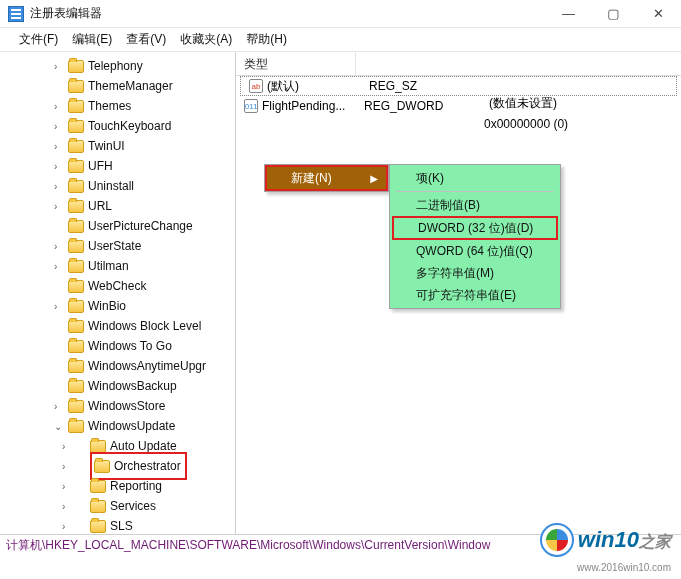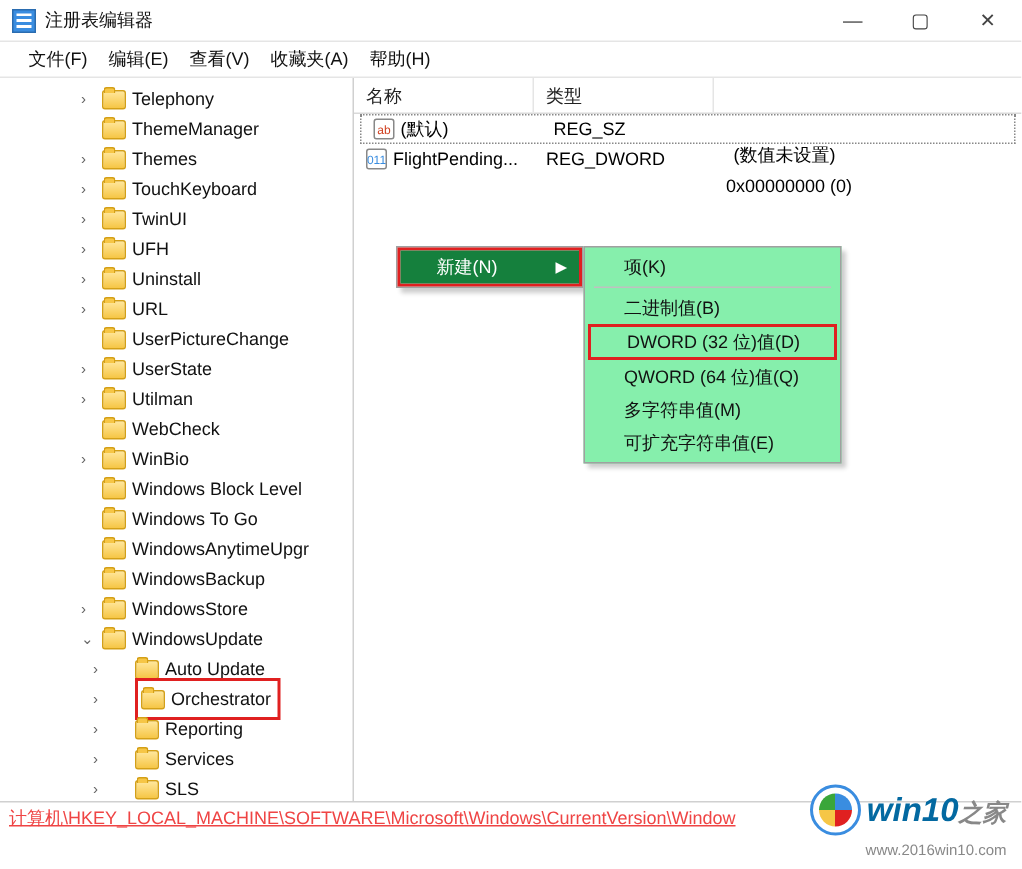--- a/index.html
+++ b/index.html
@@ -39,29 +39,29 @@
   .list-row { height: 20px; display: flex; align-items:center; }
   .list-row .cell{padding:0 8px;}
   .cell-name{width:120px; display:flex; align-items:center; gap:4px;}
   .cell-type{width:120px;} .cell-data{flex:1;margin-top:35px;}
   .val-ico{width:14px;height:14px;border:1px solid #888;background:#fff;display:inline-flex;align-items:center;justify-content:center;font-size:8px;color:#d04020;border-radius:2px;}
   .val-ico.bin{color:#3a8de0;}
   .list-row.sel{background:#fff;border:1px dotted #888;margin:0 4px;}
   
   .ctx1 { position:absolute; left:264px; top:164px; width:125px; background:#f0f0f0; border:1px solid #a0a0a0; box-shadow:3px 3px 3px rgba(0,0,0,.2); z-index:10;}
   .ctx1-inner{border:2px solid #e02020;}
-  .ctx1-item{height:22px;display:flex;align-items:center;background:#15803d;color:#fff;padding-left:24px;position:relative;}
+  .ctx1-item{height:22px;display:flex;align-items:center;background:#a16207;color:#fff;padding-left:24px;position:relative;}
   .ctx1-item .arrow{position:absolute;right:8px;font-size:10px;}
   
   .ctx2 { position:absolute; left:389px; top:164px; width:172px; background:#86efac;border:1px solid #a0a0a0;box-shadow:3px 3px 3px rgba(0,0,0,.2); padding:2px; z-index:10;}
   .ctx2-item{height:22px;display:flex;align-items:center;padding-left:24px;color:#111;}
   .ctx2 hr{border:none;border-top:1px solid #c0c0c0;margin:2px 4px;}
   .ctx2-item.hl{border:2px solid #e02020;height:24px;}
   
-  .statusbar{height:22px;border-top:1px solid #d0d0d0;display:flex;align-items:center;padding:0 6px;color:#ef4444;white-space:nowrap;overflow:hidden;text-decoration:underline;}
+  .statusbar{height:22px;border-top:1px solid #d0d0d0;display:flex;align-items:center;padding:0 6px;color:#701a75;white-space:nowrap;overflow:hidden;}
   
   .watermark{position:absolute;right:10px;bottom:22px;display:flex;align-items:center;gap:4px;z-index:20;}
   .wm-logo{width:34px;height:34px;border-radius:50%;border:2px solid #3a8de0;background:#fff;display:flex;align-items:center;justify-content:center;position:relative;overflow:hidden;}
   .wm-logo::before{content:"";position:absolute;inset:4px;background:conic-gradient(#3a8de0 0 90deg,#e02020 90deg 180deg,#f6c646 180deg 270deg,#3aa63a 270deg 360deg);border-radius:50%;}
   .wm-text{font-style:italic;font-weight:bold;}
   .wm-text .w1{color:#0369a1;font-size:22px;}
   .wm-text .w2{color:#888;font-size:16px;}
   .wm-url{position:absolute;right:10px;bottom:6px;color:#888;font-size:10px;z-index:20;}
 </style>
 </head>
@@ -207,21 +207,20 @@
       </div>
       <div class="tree-row child">
         <span class="chev">›</span>
         <span class="folder-ico"></span>
         <span class="lbl">SLS</span>
       </div>
     </div>
 
   <div class="right-panel">
     <div class="list-header">
-      <div class="col col-name">名称</div>
       <div class="col col-type">类型</div>
     </div>
     <div id="list-body">
         <div class="list-row sel">
           <div class="cell cell-name">
             <span class="val-ico ">ab</span>
             <span>(默认)</span>
           </div>
           <div class="cell cell-type">REG_SZ</div>
           <div class="cell cell-data">(数值未设置)</div>

